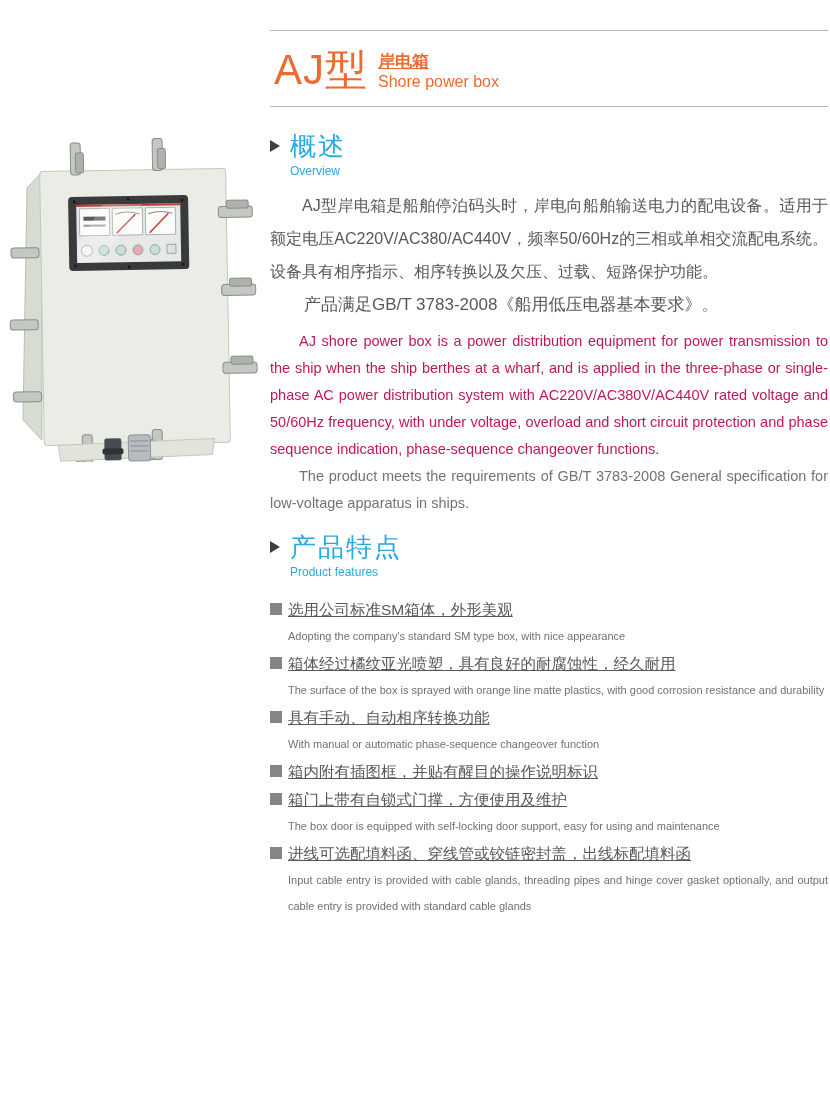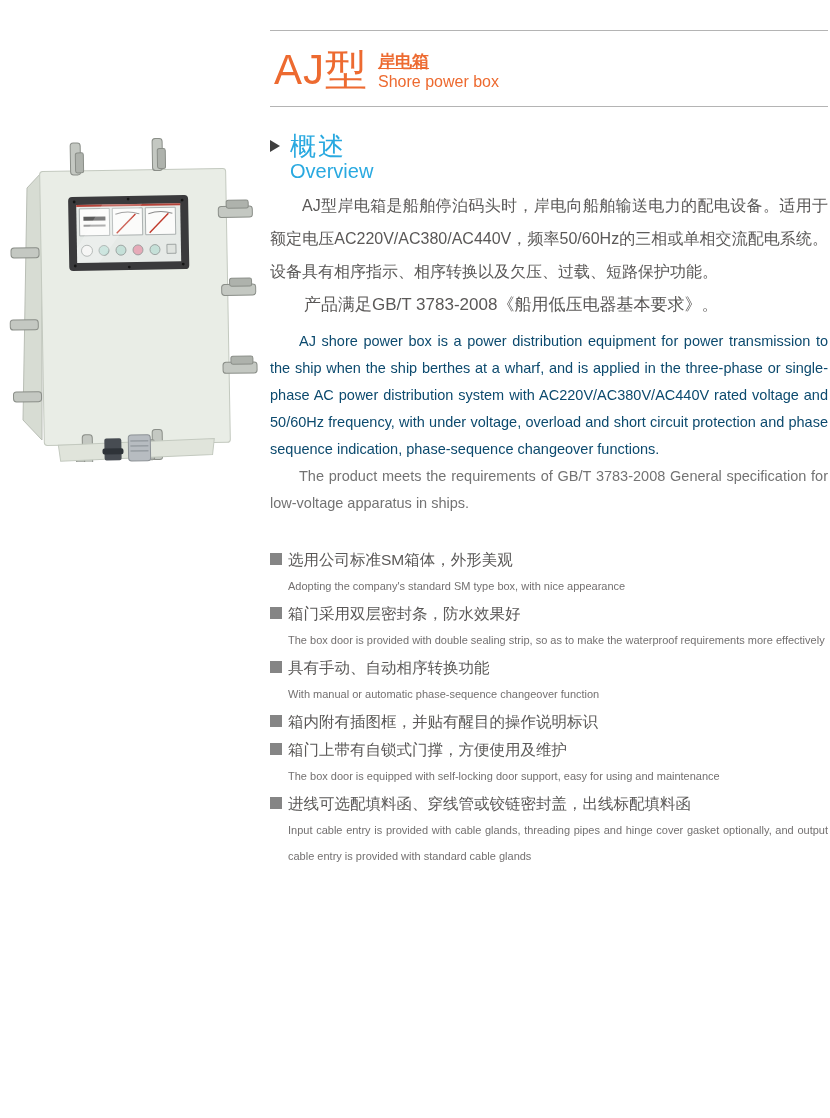--- a/index.html
+++ b/index.html
@@ -19,32 +19,32 @@
   .title-en { font-size:16px; line-height:20px; }
 
   
   .section { position:absolute; left:270px; width:558px; }
   .sec-overview { top:131px; }
   .sec-features { top:532px; }
   .sec-head { position:relative; padding-left:20px; margin-bottom:8px; }
   .tri { position:absolute; left:0; top:9px; width:0; height:0;
     border-left:10px solid #3f3f3f; border-top:6px solid transparent; border-bottom:6px solid transparent; }
   .sec-head-zh { font-size:26px; line-height:30px; color:#29A9E0; letter-spacing:2px; }
-  .sec-head-en { font-size:20px; line-height:20px; color:#29A9E0; }
+  .sec-head-en { font-size:12px; line-height:20px; color:#29A9E0; }
 
   
   .para-zh { font-size:16px; line-height:33px; color:#5a5857; text-align:justify; text-indent:2em; }
   .para-zh2 { font-size:17px; line-height:33px; color:#5a5857; text-indent:2em; }
-  .para-en { margin-top:7px; font-size:14.5px; line-height:27px; color:#0c4a6e; text-align:justify; text-indent:2em; }
+  .para-en { margin-top:7px; font-size:14.5px; line-height:27px; color:#be185d; text-align:justify; text-indent:2em; }
   .para-en2 { font-size:14.5px; line-height:27px; color:#737373; text-align:justify; text-indent:2em; }
 
   
   .feature-list { list-style:none; padding-left:18px; margin-top:14px; }
   .feature-item { margin-bottom:1px; }
-  .feature-zh { font-size:15.5px; line-height:27px; color:#5a5857; position:relative; margin-left:-18px; padding-left:18px; }
+  .feature-zh { font-size:15.5px; line-height:27px; color:#5a5857; position:relative; margin-left:-18px; padding-left:18px;text-decoration:underline; }
   .bullet { position:absolute; left:0; top:7px; width:12px; height:12px; background:#858585; display:inline-block; }
   .feature-en { font-size:11px; line-height:26px; color:#737070; text-align:justify; }
 
   
   .photo { position:absolute; left:4px; top:138px; width:256px; height:324px; }
 </style>
 </head>
 <body>
 
 <div class="page">
@@ -151,35 +151,40 @@
       <div class="sec-head-zh">概述</div>
       <div class="sec-head-en">Overview</div>
     </div>
     <p class="para-zh">AJ型岸电箱是船舶停泊码头时，岸电向船舶输送电力的配电设备。适用于额定电压AC220V/AC380/AC440V，频率50/60Hz的三相或单相交流配电系统。设备具有相序指示、相序转换以及欠压、过载、短路保护功能。</p>
     <p class="para-zh2">产品满足GB/T 3783-2008《船用低压电器基本要求》。</p>
     <p class="para-en">AJ shore power box is a power distribution equipment for power transmission to the ship when the ship berthes at a wharf, and is applied in the three-phase or single-phase AC power distribution system with AC220V/AC380V/AC440V rated voltage and 50/60Hz frequency, with under voltage, overload and short circuit protection and phase sequence indication, phase-sequence changeover functions.</p>
     <p class="para-en2">The product meets the requirements of GB/T 3783-2008 General specification for low-voltage apparatus in ships.</p>
   </section>
 
   <section class="section sec-features">
+    <div class="sec-head">
+      <span class="tri"></span>
+      <div class="sec-head-zh">产品特点</div>
+      <div class="sec-head-en">Product features</div>
+    </div>
     <ul class="feature-list">
   <li class="feature-item">
     <div class="feature-zh">
       <span class="bullet"></span><span>选用公司标准SM箱体，外形美观</span>
     </div>
     <div class="feature-en">Adopting the company's standard SM type box, with nice appearance</div>
   </li>
 
-
-  <li class="feature-item">
-    <div class="feature-zh">
-      <span class="bullet"></span><span>箱门采用双层密封条，防水效果好</span>
-    </div>
-    <div class="feature-en">The box door is provided with double sealing strip, so as to make the waterproof requirements more effectively</div>
-  </li>
+  <li class="feature-item">
+    <div class="feature-zh">
+      <span class="bullet"></span><span>箱体经过橘纹亚光喷塑，具有良好的耐腐蚀性，经久耐用</span>
+    </div>
+    <div class="feature-en">The surface of the box is sprayed with orange line matte plastics, with good corrosion resistance and durability</div>
+  </li>
+
 
   <li class="feature-item">
     <div class="feature-zh">
       <span class="bullet"></span><span>具有手动、自动相序转换功能</span>
     </div>
     <div class="feature-en">With manual or automatic phase-sequence changeover function</div>
   </li>
 
   <li class="feature-item">
     <div class="feature-zh">

